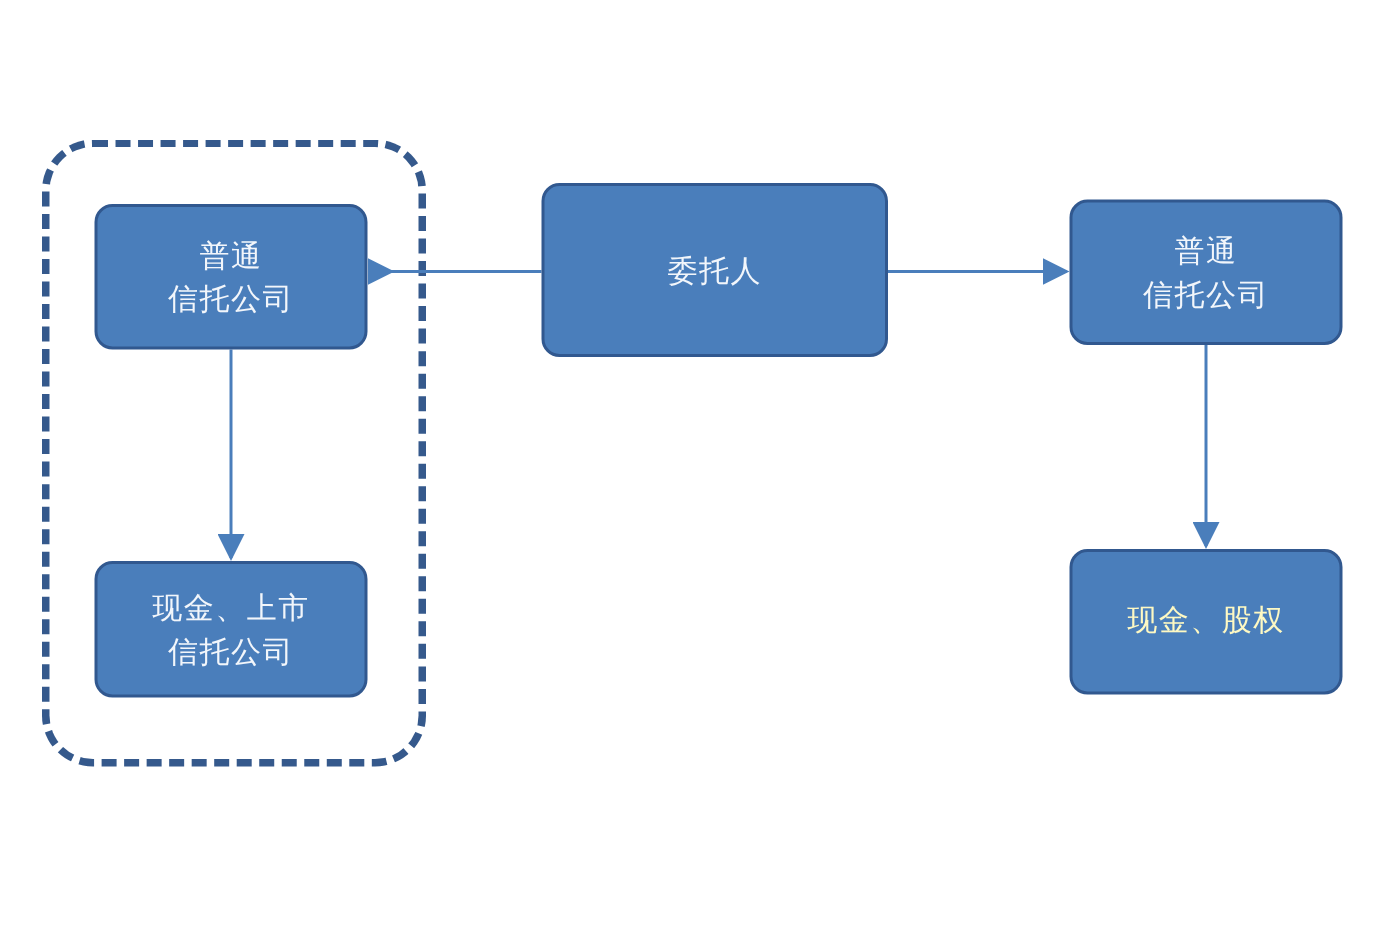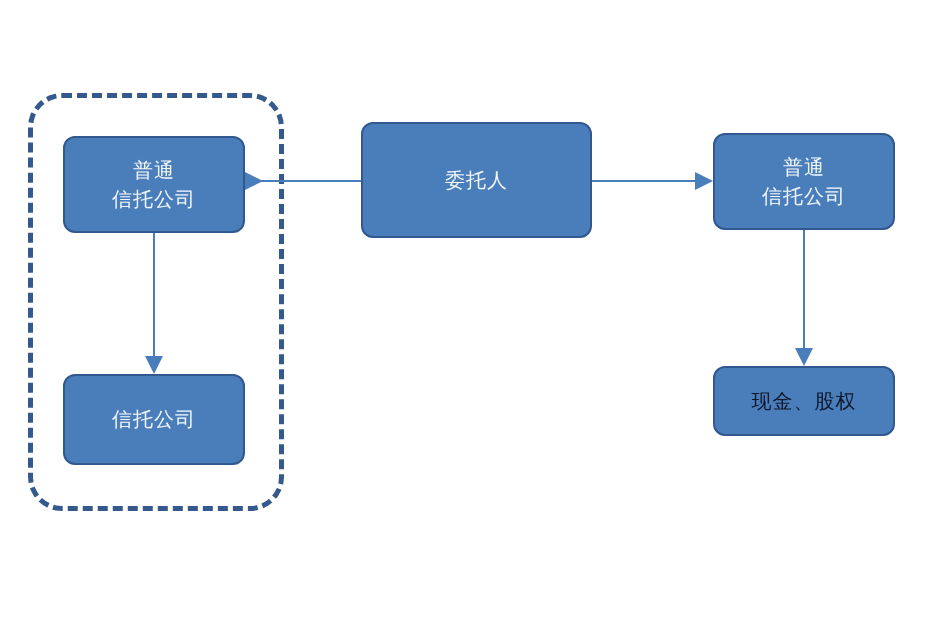--- a/index.html
+++ b/index.html
@@ -80,29 +80,30 @@
         <line x1="804" y1="230" x2="804" y2="364" stroke="#4A7EBB" stroke-width="2" marker-end="url(#arrow-down)"></line>
       </g>
   </svg>
 
   <div class="node" style="left: 63px; top: 136px; width: 182px; height: 97px; background: rgb(74, 126, 187); border-color: rgb(49, 88, 143); color: rgb(242, 246, 251);">
     <span class="line">普通</span>
     <span class="line">信托公司</span>
   </div>
 
   <div class="node" style="left: 63px; top: 374px; width: 182px; height: 91px; background: rgb(74, 126, 187); border-color: rgb(49, 88, 143); color: rgb(242, 246, 251);">
+    <span class="line">现金、上市</span>
     <span class="line">信托公司</span>
   </div>
 
   <div class="node" style="left: 361px; top: 122px; width: 231px; height: 116px; background: rgb(74, 126, 187); border-color: rgb(49, 88, 143); color: rgb(242, 246, 251); align-items: center;">
     <span class="line">委托人</span>
   </div>
 
   <div class="node" style="left: 713px; top: 133px; width: 182px; height: 97px; background: rgb(74, 126, 187); border-color: rgb(49, 88, 143); color: rgb(242, 246, 251);">
     <span class="line">普通</span>
     <span class="line">信托公司</span>
   </div>
 
-  <div class="node" style="left: 713px; top: 366px; width: 182px; height: 70px; background: rgb(74, 126, 187); border-color: rgb(49, 88, 143); color: #0f172a; font-family: Liberation Serif, serif;">
+  <div class="node" style="left: 713px; top: 366px; width: 182px; height: 97px; background: rgb(74, 126, 187); border-color: rgb(49, 88, 143); color: #fef9c3; font-family: Liberation Serif, serif;">
     <span class="line">现金、股权</span>
   </div>
 
 </div>
 
 </body></html>

